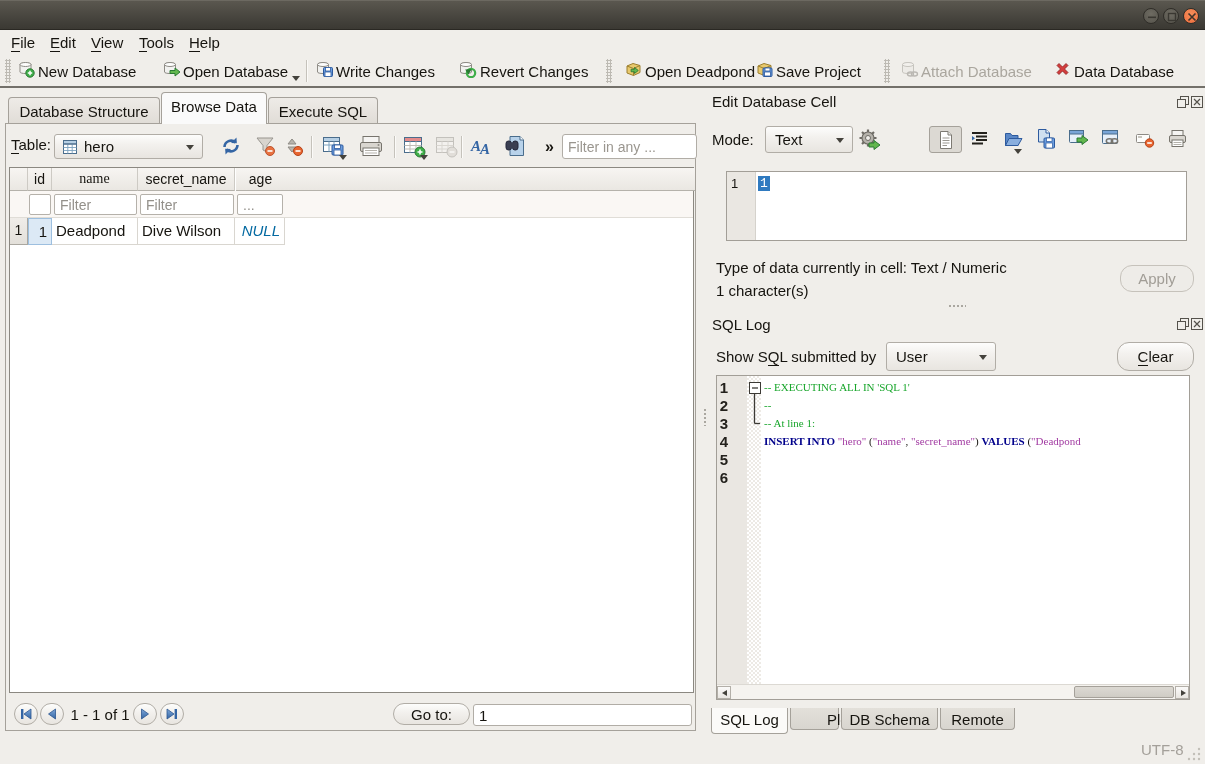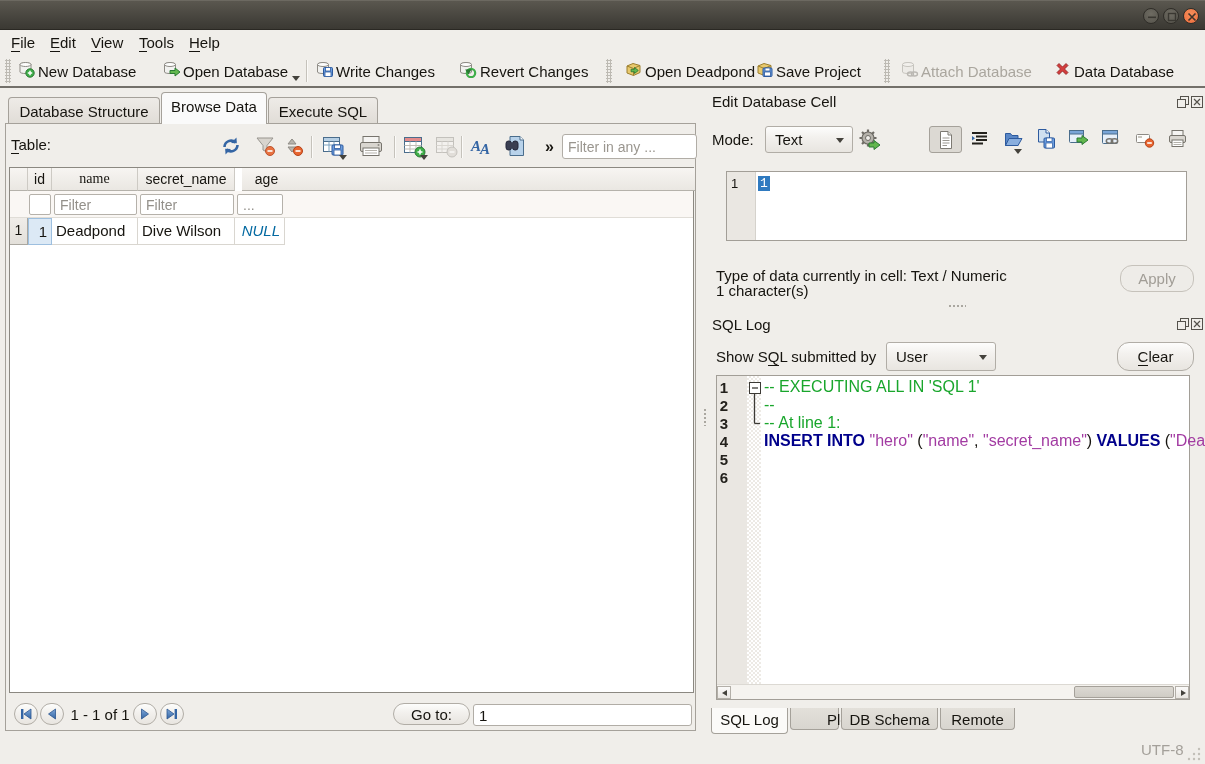--- a/index.html
+++ b/index.html
@@ -87,21 +87,21 @@
 #logbox { position:absolute; left:716px; top:375px; width:474px; height:325px;
   border:1px solid #a29e97; background:#fff; }
 #loggutter { position:absolute; left:0; top:0; width:30px; height:100%;
   background:#eae7e2; }
 #logfold { position:absolute; left:30px; top:0; width:14px; height:100%;
   background:conic-gradient(#edeae5 25%, #fff 0 50%, #edeae5 0 75%, #fff 0);
   background-size:4px 4px; }
 .lnum { position:absolute; left:0; width:11px; text-align:right; font-size:15px;
   font-weight:bold; color:#23211c; font-family:"Liberation Sans",sans-serif; }
 .codeline { position:absolute; left:47px; white-space:pre;
-  font-family:Liberation Sans, sans-serif; font-size:16px; line-height:18px; }
+  font-family:Liberation Serif, serif; font-size:11px; line-height:18px; }
 .c-com { color:#19a62c; }
 .c-kw { color:#00008b; font-weight:bold; }
 .c-id { color:#a23ba2; }
 
 
 .sbar { position:absolute; background:#f5f3ef; border-top:1px solid #dcd9d3; }
 .sb-btn { position:absolute; width:14px; height:13px; background:linear-gradient(#fbfaf9,#e9e6e1);
   border:1px solid #b3afa8; }
 .sb-thumb { position:absolute; height:12px; background:linear-gradient(#dcd9d3,#cfccc5);
   border:1px solid #a5a19a; border-radius:2px; }
@@ -209,20 +209,30 @@
   </svg>
   <span class="tblbl" style="left:1074px;">Data Database</span>
 </div>
 
 <div class="tab" style="left:8px; top:97px; width:152px;">Database Structure</div>
 <div class="tab active" style="left:161px; top:92px; width:106px;">Browse Data</div>
 <div class="tab" style="left:268px; top:97px; width:110px;">Execute SQL</div>
 
 <div id="pane">
   <div style="position:absolute; left:5px; top:12px;"><span class="u">T</span>able:</div>
+  <div class="combo" style="left:48px; top:10px; width:149px; height:25px;">
+    <svg style="position:absolute; left:7px; top:4px;" width="16" height="16" viewBox="0 0 16 16">
+      <rect x="1.5" y="1.5" width="13" height="13" fill="#fff" stroke="#4a6d8c"></rect>
+      <rect x="1.5" y="1.5" width="13" height="3.5" fill="#b6cfe4" stroke="#4a6d8c"></rect>
+      <path d="M1.5 8.5 H14.5 M1.5 11.5 H14.5 M5.8 5 V14.5 M10.2 5 V14.5" stroke="#7da3c0" stroke-width="0.9"></path>
+      <path d="M2 5 H14.5" stroke="#4a6d8c"></path>
+    </svg>
+    <span style="position:absolute; left:29px; top:3px;">hero</span>
+    <span class="arrow"></span>
+  </div>
 
   <svg style="position:absolute; left:213px; top:10px;" width="24" height="24" viewBox="0 0 24 24">
     <path d="M5.5 13 a 6.5 6.5 0 0 1 11 -4.5" fill="none" stroke="#3465a4" stroke-width="2.6"></path>
     <path d="M17.5 3.5 L17.8 9.3 L12 9 Z" fill="#3465a4"></path>
     <path d="M18.5 11 a 6.5 6.5 0 0 1 -11 4.5" fill="none" stroke="#3465a4" stroke-width="2.6"></path>
     <path d="M6.5 20.5 L6.2 14.7 L12 15 Z" fill="#3465a4"></path>
   </svg>
   <svg style="position:absolute; left:248px; top:11px;" width="22" height="22" viewBox="0 0 22 22" opacity="0.9">
     <path d="M3 3 L19 3 L13 10.5 L13 17 L9 15 L9 10.5 Z" fill="#d6d2cb" stroke="#8e8b85"></path>
     <circle cx="16" cy="16" r="4.5" fill="#e8652f" stroke="#b5431a"></circle>
@@ -281,21 +291,21 @@
   </svg>
   <div style="position:absolute; left:539px; top:14px; font-weight:bold; font-size:16px;">»</div>
   <input class="txt" style="left: 556px; top: 10px; width: 135px; height: 25px; font-size: 14px;" placeholder="Filter in any ...">
 
   <div id="grid">
 
     <div class="hcell" style="left:0; width:18px;"></div>
     <div class="hcell" style="left:18px; width:24px;">id</div>
     <div class="hcell" style="left:42px; width:86px;font-family:Liberation Serif, serif;">name</div>
     <div class="hcell" style="left:128px; width:97px;">secret_name</div>
-    <div class="hcell" style="left:232px; width:50px;">age</div>
+    <div class="hcell" style="left:226px; width:50px;">age</div>
     <div class="hcell" style="left:275px; width:410px; border-right:none;"></div>
 
     <div id="filterrow">
       <div class="fbox" style="left:19px; width:22px;"></div>
       <div class="fbox" style="left:44px; width:83px;">Filter</div>
       <div class="fbox" style="left:130px; width:94px;">Filter</div>
       <div class="fbox" style="left:227px; width:46px;">...</div>
     </div>
 
     <div class="rowhdr" style="left:0; top:50px; width:18px; height:27px;">1</div>
@@ -409,21 +419,21 @@
   <rect x="5" y="11" width="11" height="6.5" fill="#fff" stroke="#77746d"></rect>
   <path d="M6.5 13.5 H14.5 M6.5 15.5 H14.5" stroke="#b5b2ab"></path>
 </svg>
 
 <div style="position:absolute; left:726px; top:171px; width:461px; height:70px; border:1px solid #a29e97; background:#fff;">
   <div style="position:absolute; left:0; top:0; width:29px; height:100%; background:#eae7e2; border-right:1px solid #d5d2cc;"></div>
   <div style="position:absolute; left:4px; top:4px; width:22px; font-size:13px;">1</div>
   <div style="position:absolute; left:31px; top:4px; background:#2f7ac0; color:#fff; font-family:'Liberation Mono',monospace; font-size:13px; padding:0 2px;">1</div>
 </div>
 
-<div style="position:absolute; left:716px; top:259px;margin-top:8px;">Type of data currently in cell: Text / Numeric</div>
+<div style="position:absolute; left:716px; top:259px;">Type of data currently in cell: Text / Numeric</div>
 <div style="position:absolute; left:716px; top:282px;">1 character(s)</div>
 <div class="btn disabled" style="left:1120px; top:265px; width:74px; height:27px; padding-top:4px;">Apply</div>
 
 <div style="position:absolute; left:948px; top:304px; width:18px; height:4px;
   background-image:radial-gradient(circle, #aaa7a0 1px, transparent 1.2px); background-size:4px 4px;"></div>
 
 <div style="position:absolute; left:703px; top:408px; width:4px; height:18px;
   background-image:radial-gradient(circle, #aaa7a0 1px, transparent 1.2px); background-size:4px 4px;"></div>
 
 <div class="dock-title" style="left:712px; top:316px;">SQL Log</div>

